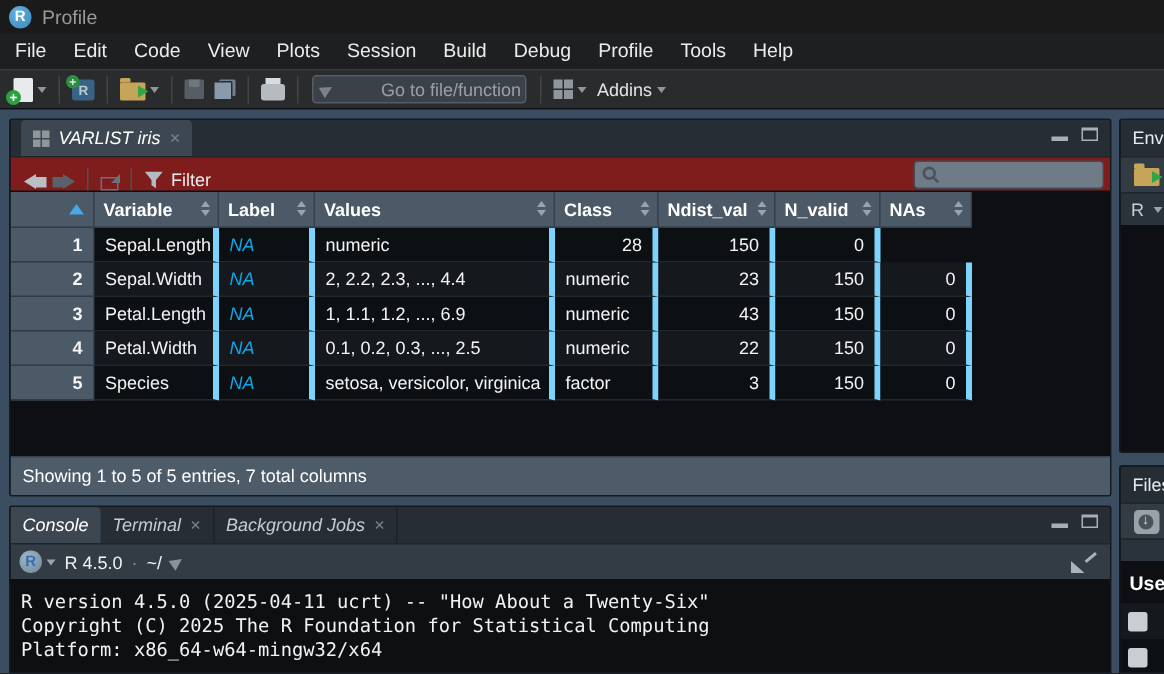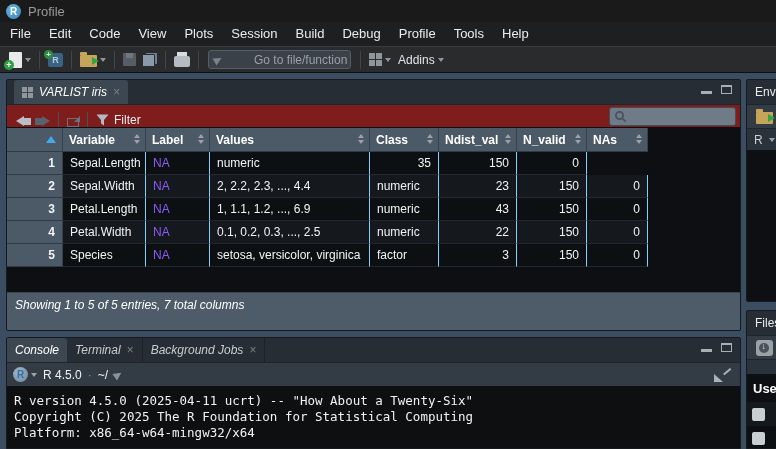--- a/index.html
+++ b/index.html
@@ -98,31 +98,31 @@
     display:flex; align-items:center; padding:0 6px; border-right:1px solid #38424e;
     border-bottom:1px solid #313b46; position:relative; }
   .sorticon { position:absolute; right:5px; top:6px; display:flex; flex-direction:column; gap:2px; }
   .sorticon .u { width:0; height:0; border-left:3.5px solid transparent; border-right:3.5px solid transparent;
     border-bottom:4px solid #9aa2ab; }
   .sorticon .d { width:0; height:0; border-left:3.5px solid transparent; border-right:3.5px solid transparent;
     border-top:4px solid #9aa2ab; }
   .sort-active { position:absolute; right:6px; top:8px; width:0; height:0;
     border-left:5px solid transparent; border-right:5px solid transparent; border-bottom:7px solid #47a8e8; }
   .td { height:23px; color:#f2f4f6; font-size:12px; display:flex; align-items:center;
-    padding:0 7px; border-right:1px solid #7dd3fc; border-bottom:1px solid #23282e;
+    padding:0 7px; border-right:4px solid #7dd3fc; border-bottom:1px solid #23282e;
     white-space:nowrap; overflow:hidden; }
   .rownum { background:#4c5967; font-weight:bold; justify-content:flex-end;
     border-right:1px solid #38424e; border-bottom:1px solid #313b46; }
   .r-odd .td { background:#0d1013; } .r-even .td { background:#15181c; }
   .r-odd .td.rownum, .r-even .td.rownum { background:#4c5967; }
   .num { justify-content:flex-end; }
-  .na { color:#8b5cf6; }
-
-  .statusbar { position:absolute; left:0; bottom:0; width:100%; height:38px; background:#4e5b69;
-    color:#fff; font-size:12px; line-height:25px; padding-left:8px; border-top:1px solid #39434f;font-style:italic; }
+  .na { font-style:italic; color:#0ea5e9; }
+
+  .statusbar { position:absolute; left:0; bottom:0; width:100%; height:26px; background:#4e5b69;
+    color:#fff; font-size:12px; line-height:25px; padding-left:8px; border-top:1px solid #39434f; }
 
   
   .consolebar { height:24px; background:#333c45; border-top:1px solid #1e252b; display:flex;
     align-items:center; padding-left:6px; position:relative; }
   .rlogo-sm { width:15px; height:15px; border-radius:50%;
     background:radial-gradient(circle at 35% 30%, #9fb6c6, #6f8799); color:#2f6fb2;
     font-size:10px; font-weight:bold; display:flex; align-items:center; justify-content:center; }
   .rver { color:#f0f2f4; font-size:12px; margin-left:6px; }
   .dot { color:#8a939b; margin:0 6px; font-size:12px; }
   .wdir { color:#f0f2f4; font-size:12px; }
@@ -333,21 +333,21 @@
                 <div class="d"></div>
               </div>
             </div>
         </div>
 
         <div class="trow r-odd">
           <div class="td rownum">1</div>
           <div class="td">Sepal.Length</div>
           <div class="td na">NA</div>
           <div class="td">numeric</div>
-          <div class="td num">35</div>
+          <div class="td num">28</div>
           <div class="td num">150</div>
           <div class="td num">0</div>
         </div>
         <div class="trow r-even">
           <div class="td rownum">2</div>
           <div class="td">Sepal.Width</div>
           <div class="td na">NA</div>
           <div class="td">2, 2.2, 2.3, ..., 4.4</div>
           <div class="td">numeric</div>
           <div class="td num">23</div>

